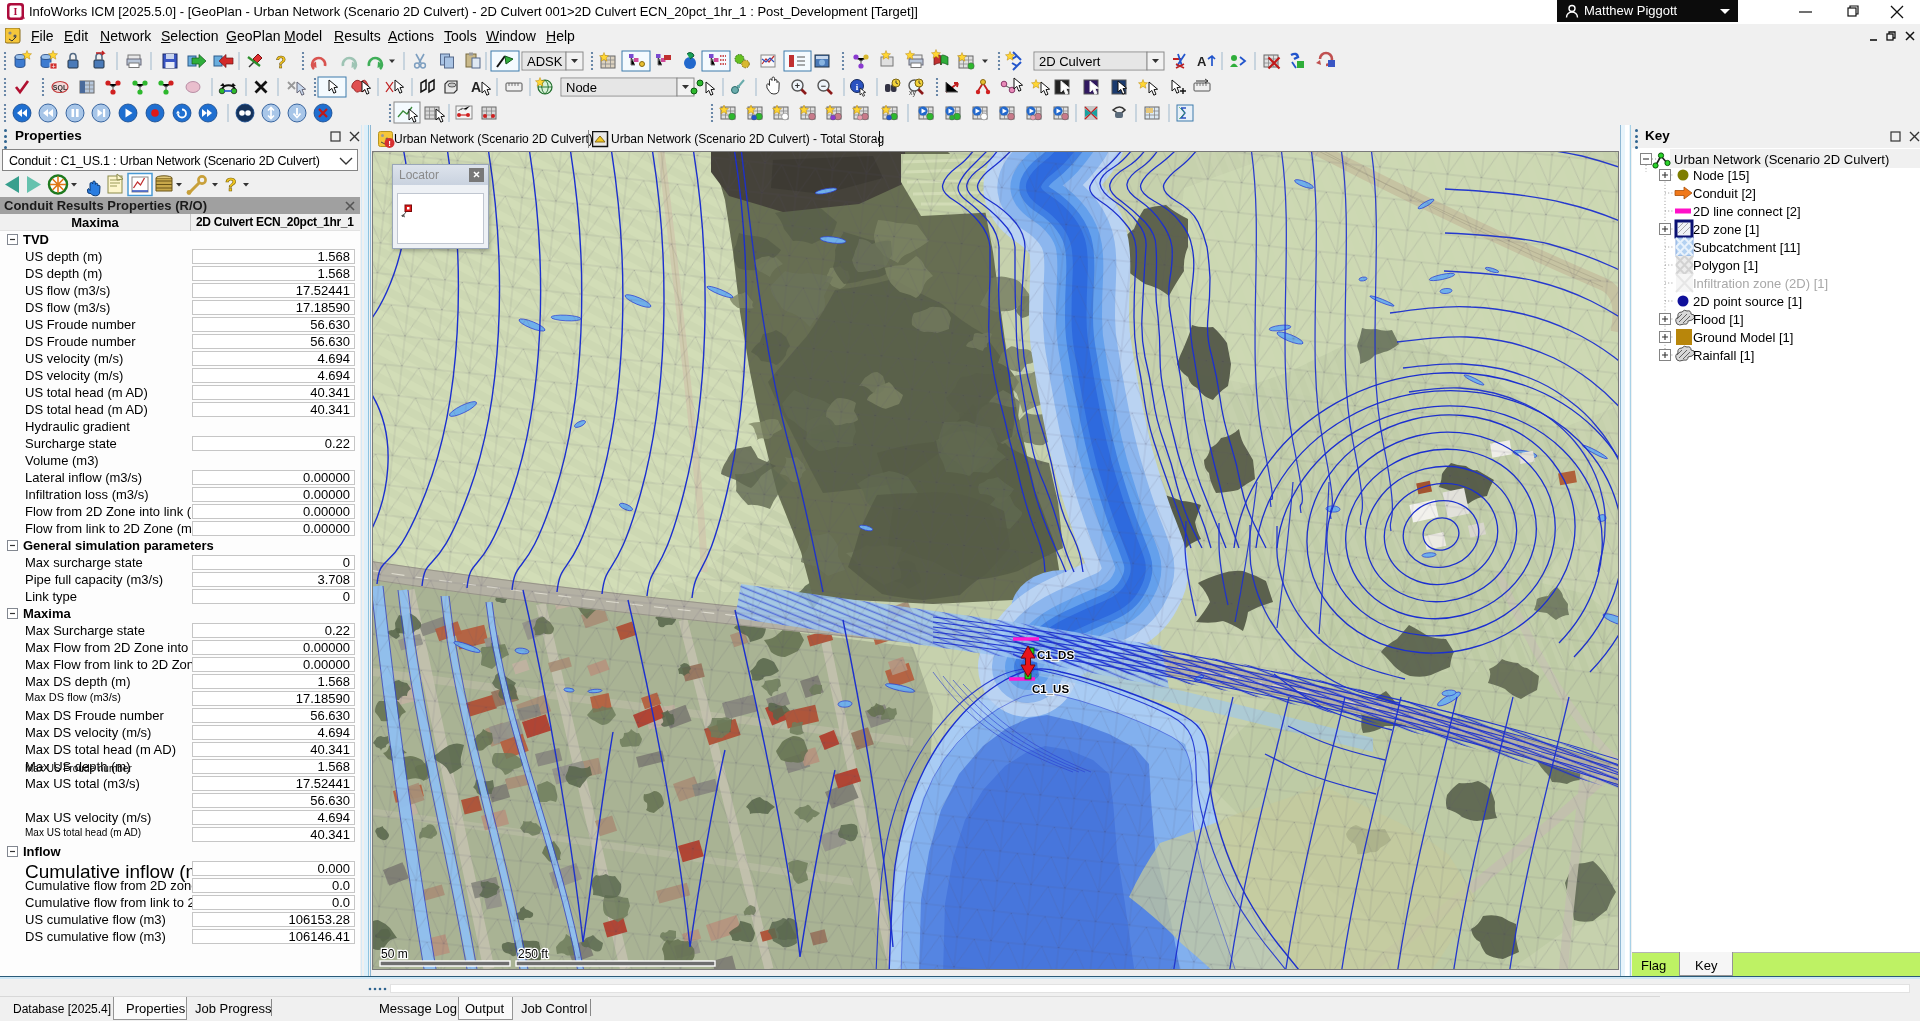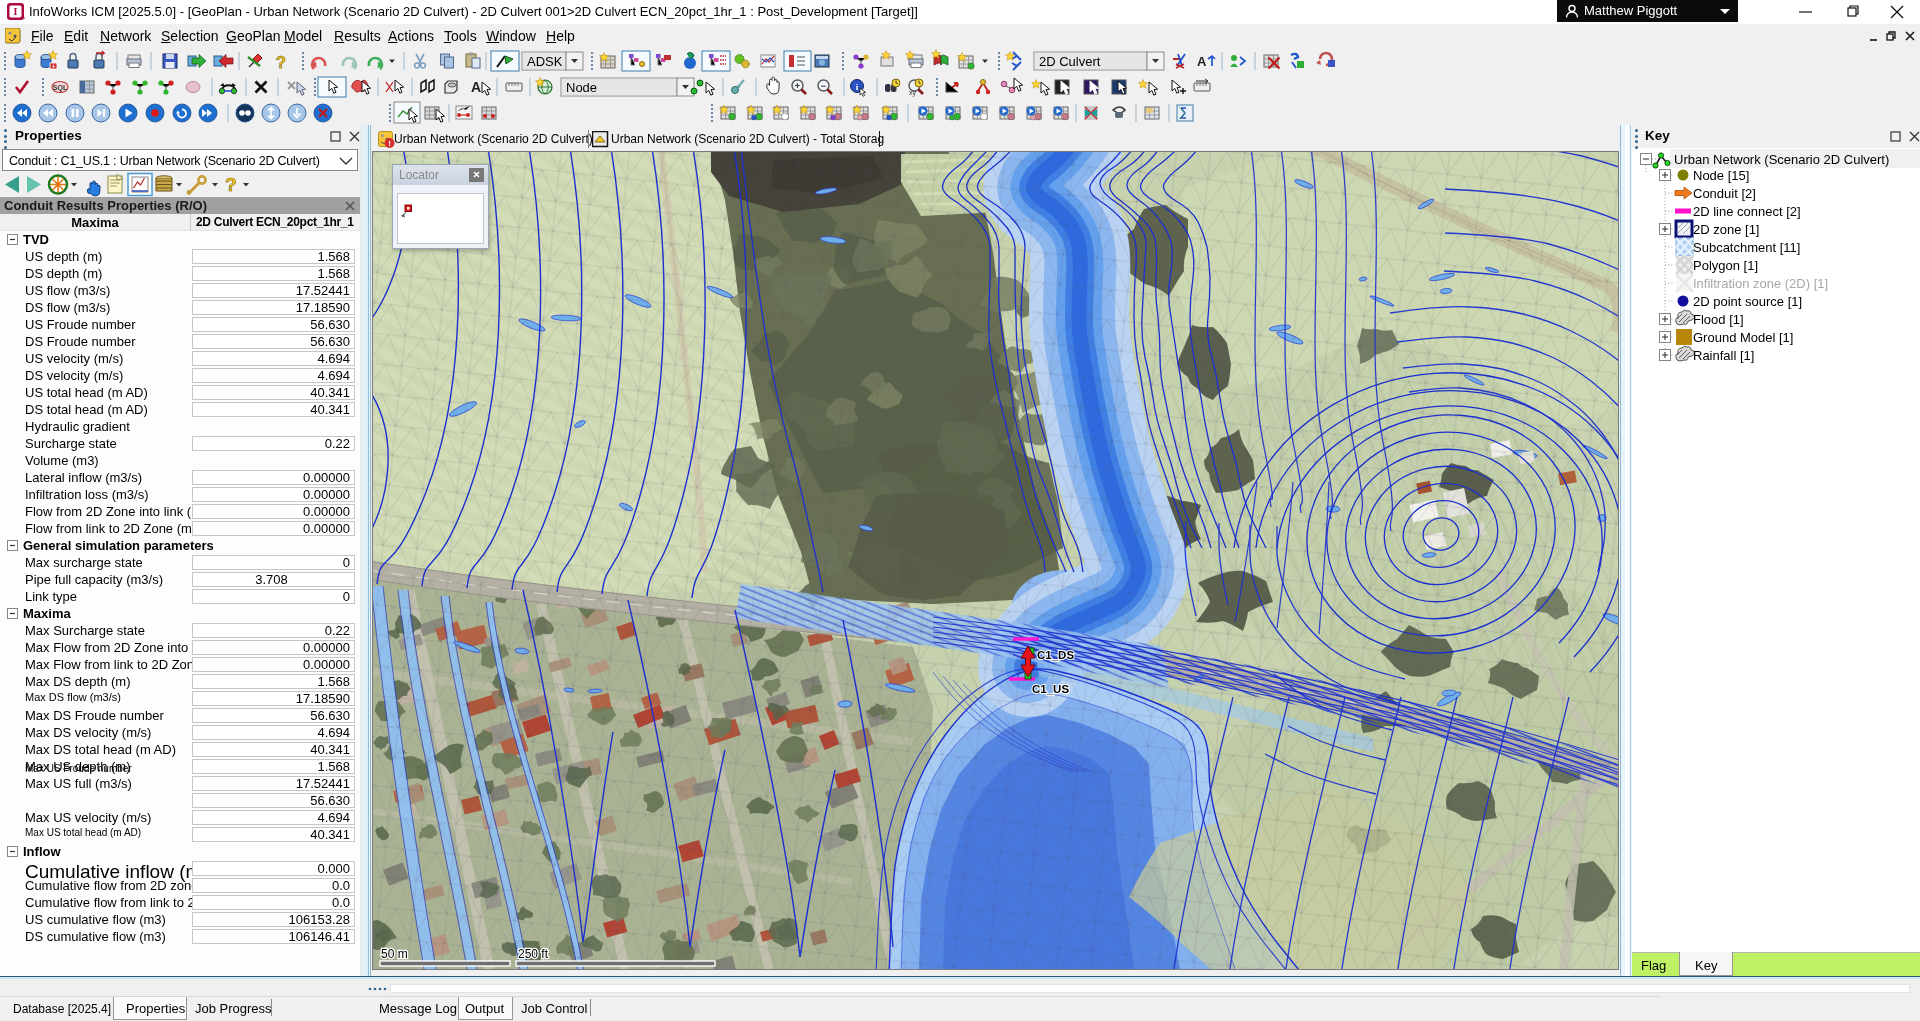--- a/index.html
+++ b/index.html
@@ -578,21 +578,21 @@
       <div class="abs" style="left:25px;top:290px;font-size:13px;white-space:nowrap;width:167px;overflow:hidden">Flow from link to 2D Zone (m3/s)</div>
       <div class="abs" style="left:192px;top:290px;width:163px;height:15px;background:#fff;border:1px solid #c6c6c6;text-align:right;font-size:13px;padding-right:4px;line-height:14px">0.00000</div>
       <svg class="abs" style="left:7px;top:309px" width="11" height="11">
         <rect x="0.5" y="0.5" width="10" height="10" fill="#fff" stroke="#828790"></rect>
         <path d="M3,5.5 h5" stroke="#333" stroke-width="1.2"></path>
       </svg>
       <div class="abs b" style="left:23px;top:307px;font-size:13px;white-space:nowrap">General simulation parameters</div>
       <div class="abs" style="left:25px;top:324px;font-size:13px;white-space:nowrap;width:167px;overflow:hidden">Max surcharge state</div>
       <div class="abs" style="left:192px;top:324px;width:163px;height:15px;background:#fff;border:1px solid #c6c6c6;text-align:right;font-size:13px;padding-right:4px;line-height:14px">0</div>
       <div class="abs" style="left:25px;top:341px;font-size:13px;white-space:nowrap;width:167px;overflow:hidden">Pipe full capacity (m3/s)</div>
-      <div class="abs" style="left:192px;top:341px;width:163px;height:15px;background:#fff;border:1px solid #c6c6c6;text-align:center;font-size:13px;padding-right:4px;line-height:14px">3.708</div>
+      <div class="abs" style="left:192px;top:341px;width:163px;height:15px;background:#fff;border:1px solid #c6c6c6;text-align:right;font-size:13px;padding-right:4px;line-height:14px">3.708</div>
       <div class="abs" style="left:25px;top:358px;font-size:13px;white-space:nowrap;width:167px;overflow:hidden">Link type</div>
       <div class="abs" style="left:192px;top:358px;width:163px;height:15px;background:#fff;border:1px solid #c6c6c6;text-align:right;font-size:13px;padding-right:4px;line-height:14px">0</div>
       <svg class="abs" style="left:7px;top:377px" width="11" height="11">
         <rect x="0.5" y="0.5" width="10" height="10" fill="#fff" stroke="#828790"></rect>
         <path d="M3,5.5 h5" stroke="#333" stroke-width="1.2"></path>
       </svg>
       <div class="abs b" style="left:23px;top:375px;font-size:13px;white-space:nowrap">Maxima</div>
       <div class="abs" style="left:25px;top:392px;font-size:13px;white-space:nowrap;width:167px;overflow:hidden">Max Surcharge state</div>
       <div class="abs" style="left:192px;top:392px;width:163px;height:15px;background:#fff;border:1px solid #c6c6c6;text-align:right;font-size:13px;padding-right:4px;line-height:14px">0.22</div>
       <div class="abs" style="left:25px;top:409px;font-size:13px;white-space:nowrap;width:167px;overflow:hidden">Max Flow from 2D Zone into link</div>
@@ -604,21 +604,21 @@
       <div class="abs" style="left:25px;top:460px;font-size:11px;white-space:nowrap;width:167px;overflow:hidden">Max DS flow (m3/s)</div>
       <div class="abs" style="left:192px;top:460px;width:163px;height:15px;background:#fff;border:1px solid #c6c6c6;text-align:right;font-size:13px;padding-right:4px;line-height:14px">17.18590</div>
       <div class="abs" style="left:25px;top:477px;font-size:13px;white-space:nowrap;width:167px;overflow:hidden">Max DS Froude number</div>
       <div class="abs" style="left:192px;top:477px;width:163px;height:15px;background:#fff;border:1px solid #c6c6c6;text-align:right;font-size:13px;padding-right:4px;line-height:14px">56.630</div>
       <div class="abs" style="left:25px;top:494px;font-size:13px;white-space:nowrap;width:167px;overflow:hidden">Max DS velocity (m/s)</div>
       <div class="abs" style="left:192px;top:494px;width:163px;height:15px;background:#fff;border:1px solid #c6c6c6;text-align:right;font-size:13px;padding-right:4px;line-height:14px">4.694</div>
       <div class="abs" style="left:25px;top:511px;font-size:13px;white-space:nowrap;width:167px;overflow:hidden">Max DS total head (m AD)</div>
       <div class="abs" style="left:192px;top:511px;width:163px;height:15px;background:#fff;border:1px solid #c6c6c6;text-align:right;font-size:13px;padding-right:4px;line-height:14px">40.341</div>
       <div class="abs" style="left:25px;top:528px;font-size:13px;white-space:nowrap;width:167px;overflow:hidden">Max US depth (m)</div>
       <div class="abs" style="left:192px;top:528px;width:163px;height:15px;background:#fff;border:1px solid #c6c6c6;text-align:right;font-size:13px;padding-right:4px;line-height:14px">1.568</div>
-      <div class="abs" style="left:25px;top:545px;font-size:13px;white-space:nowrap;width:167px;overflow:hidden">Max US full (m3/s)</div>
+      <div class="abs" style="left:25px;top:545px;font-size:13px;white-space:nowrap;width:167px;overflow:hidden">Max US total (m3/s)</div>
       <div class="abs" style="left:192px;top:545px;width:163px;height:15px;background:#fff;border:1px solid #c6c6c6;text-align:right;font-size:13px;padding-right:4px;line-height:14px">17.52441</div>
       <div class="abs" style="left:25px;top:532px;font-size:10px;white-space:nowrap;width:167px;overflow:hidden">Max US Froude number</div>
       <div class="abs" style="left:192px;top:562px;width:163px;height:15px;background:#fff;border:1px solid #c6c6c6;text-align:right;font-size:13px;padding-right:4px;line-height:14px">56.630</div>
       <div class="abs" style="left:25px;top:579px;font-size:13px;white-space:nowrap;width:167px;overflow:hidden">Max US velocity (m/s)</div>
       <div class="abs" style="left:192px;top:579px;width:163px;height:15px;background:#fff;border:1px solid #c6c6c6;text-align:right;font-size:13px;padding-right:4px;line-height:14px">4.694</div>
       <div class="abs" style="left:25px;top:596px;font-size:10px;white-space:nowrap;width:167px;overflow:hidden">Max US total head (m AD)</div>
       <div class="abs" style="left:192px;top:596px;width:163px;height:15px;background:#fff;border:1px solid #c6c6c6;text-align:right;font-size:13px;padding-right:4px;line-height:14px">40.341</div>
       <svg class="abs" style="left:7px;top:615px" width="11" height="11">
         <rect x="0.5" y="0.5" width="10" height="10" fill="#fff" stroke="#828790"></rect>
         <path d="M3,5.5 h5" stroke="#333" stroke-width="1.2"></path>

